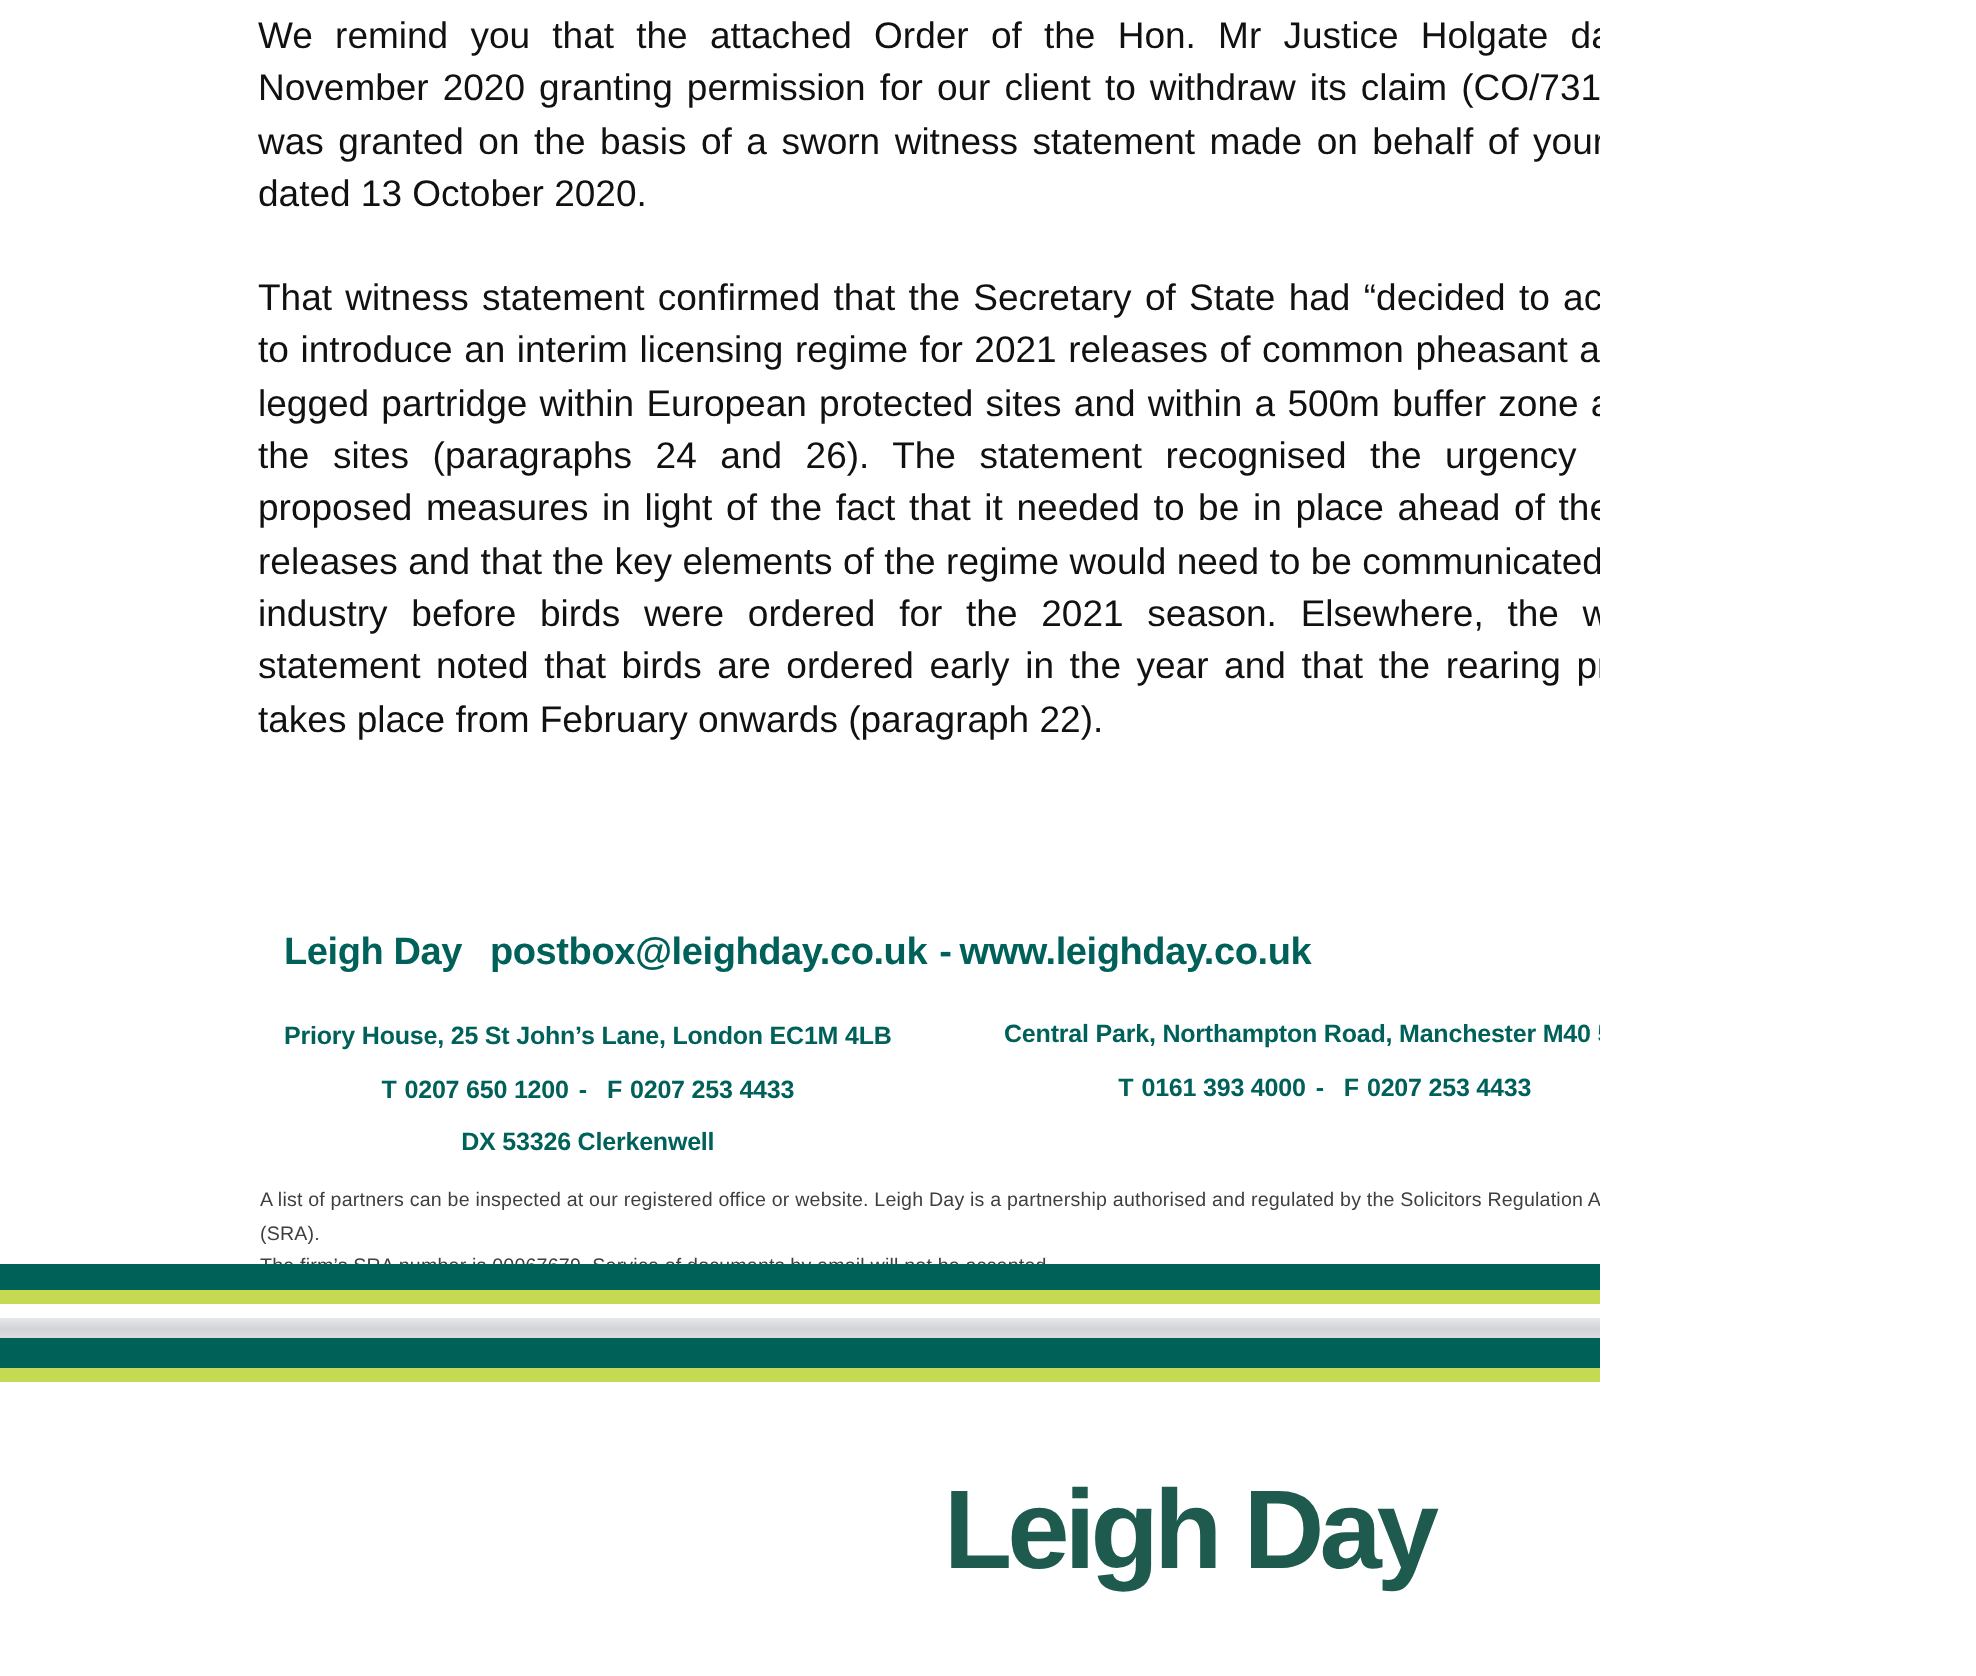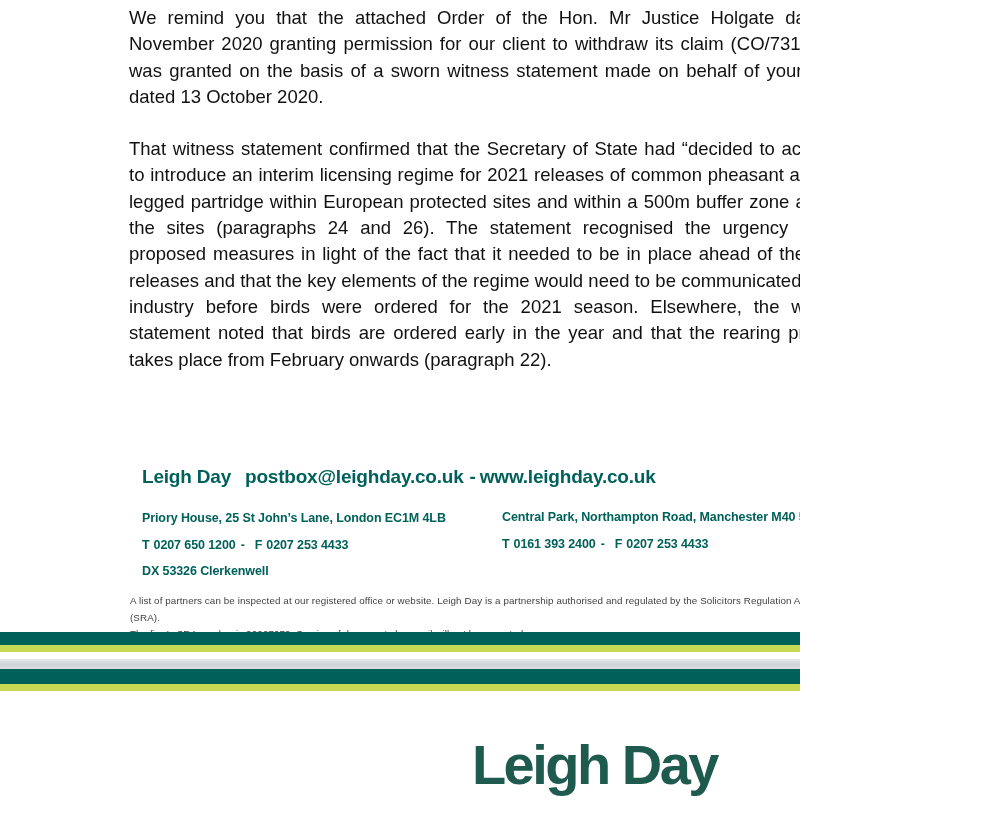--- a/index.html
+++ b/index.html
@@ -40,20 +40,21 @@
   .contact-line .sep { margin: 0 4px 0 6px; }
 
   .office {
     position: absolute;
     color: #00615a;
     font-size: 12.5px;
     font-weight: bold;
     letter-spacing: -0.1px;
     line-height: 26.5px;
     white-space: nowrap;
+    text-align: center;
   }
   .office-london { left: 142px; top: 505px; }
   .office-manchester { left: 502px; top: 504px; }
   .phone-line .num { margin-left: 4px; margin-top: 44px; }
   .phone-line .dash { margin: 0 10px 0 5px; }
 
   .disclaimer {
     position: absolute;
     left: 130px;
     top: 593px;
@@ -103,21 +104,21 @@
     <div>Priory House, 25 St John’s Lane, London EC1M 4LB</div>
     <div class="phone-line">
       <span>T</span><span class="num">0207 650 1200</span><span class="dash">-</span><span>F</span><span class="num">0207 253 4433</span>
     </div>
     <div>DX 53326 Clerkenwell</div>
   </div>
 
   <div class="office office-manchester">
     <div>Central Park, Northampton Road, Manchester M40 5BP</div>
     <div class="phone-line">
-      <span>T</span><span class="num">0161 393 2400</span><span class="dash">-</span><span>F</span><span class="num">0207 253 4433</span>
+      <span>T</span><span class="num">0161 393 4000</span><span class="dash">-</span><span>F</span><span class="num">0207 253 4433</span>
     </div>
   </div>
 
   <div class="disclaimer">
     <div>A list of partners  can be inspected at our registered office  or website. Leigh Day is a partnership authorised and regulated by the Solicitors Regulation Authority (SRA).</div>
     <div>The firm’s SRA number  is 00067679. Service of documents by email  will not be accepted.</div>
   </div>
 
   <div class="stripe stripe-teal-1"></div>
   <div class="stripe stripe-lime-1"></div>

